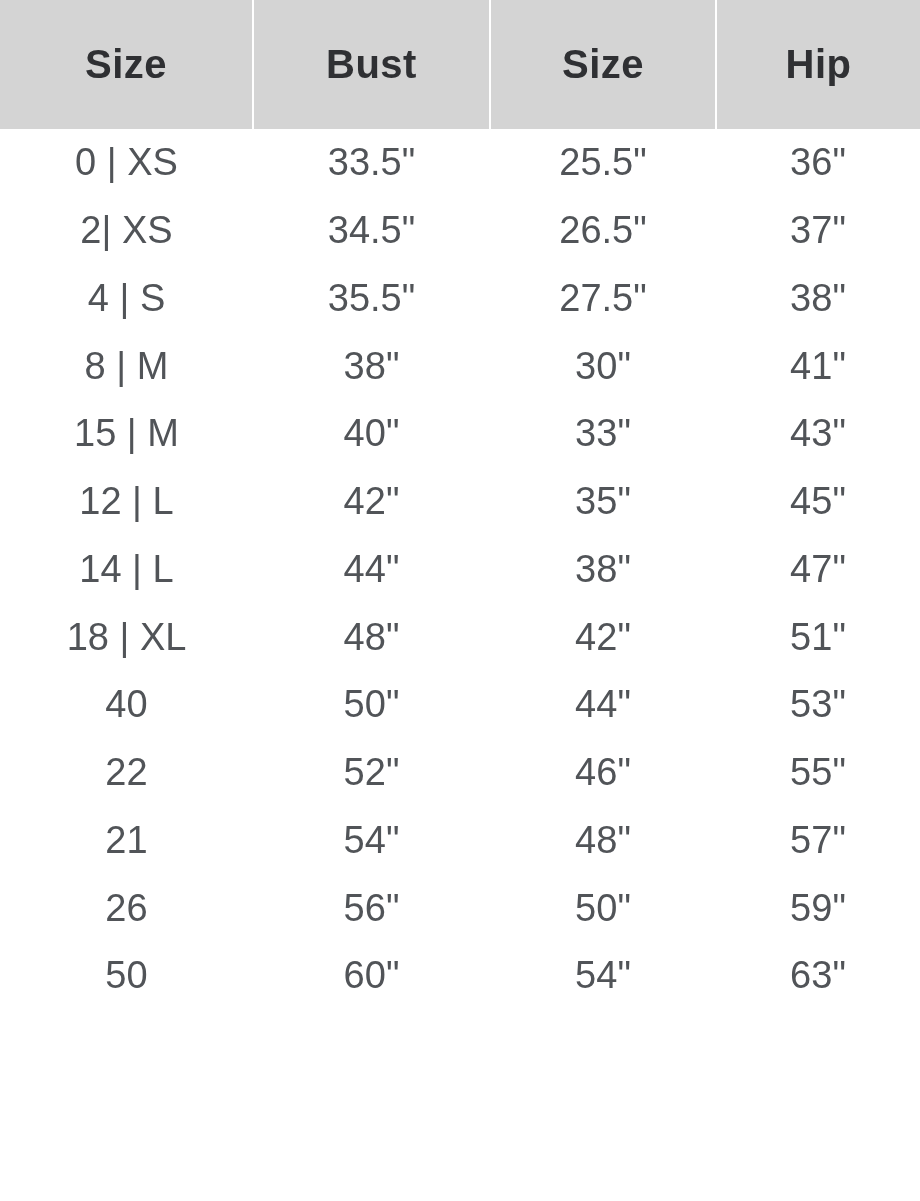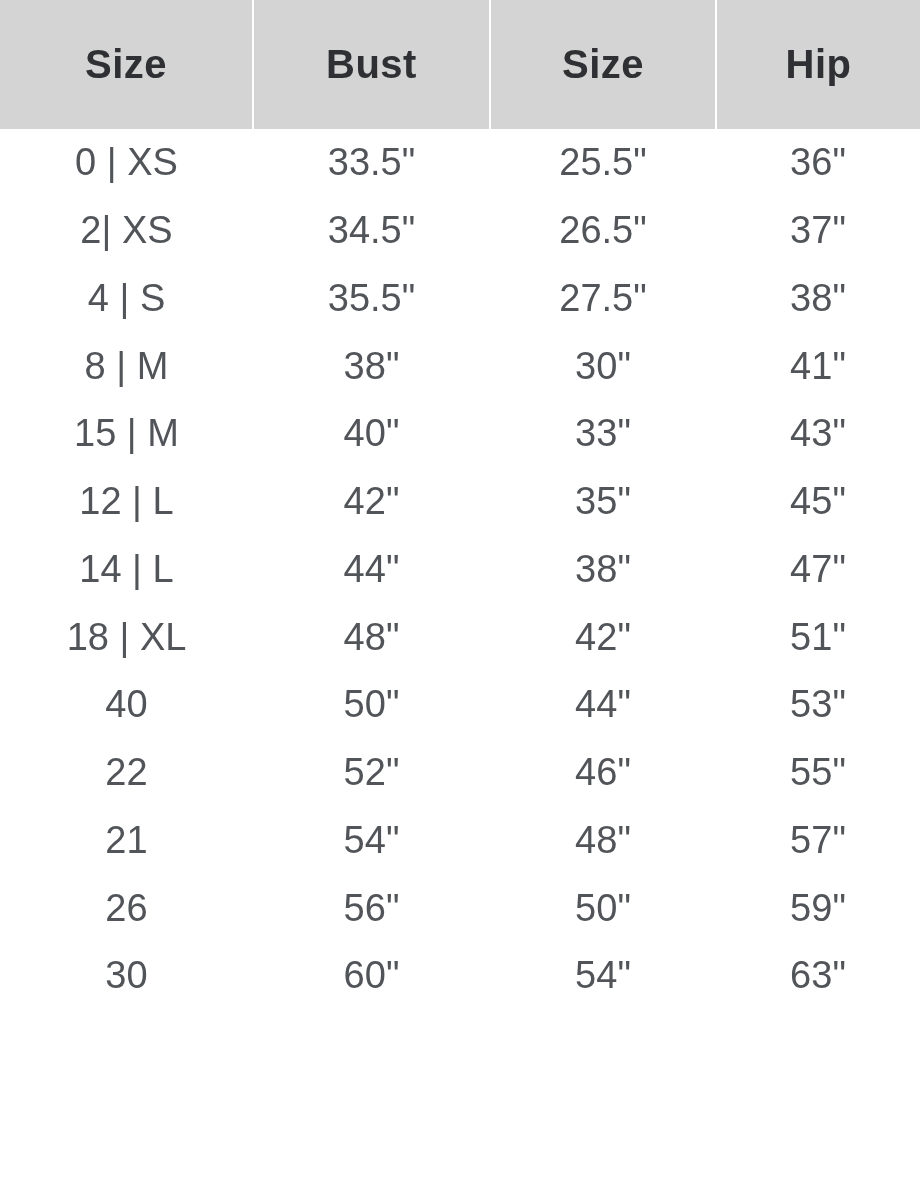--- a/index.html
+++ b/index.html
@@ -134,20 +134,20 @@
     <td>48"</td>
     <td>57"</td>
   </tr>
         <tr>
     <td>26</td>
     <td>56"</td>
     <td>50"</td>
     <td>59"</td>
   </tr>
         <tr>
-    <td>30</td>
+    <td>50</td>
     <td>60"</td>
     <td>54"</td>
     <td>63"</td>
   </tr>
       </tbody>
   </table>
 </div>
 
 </body></html>

